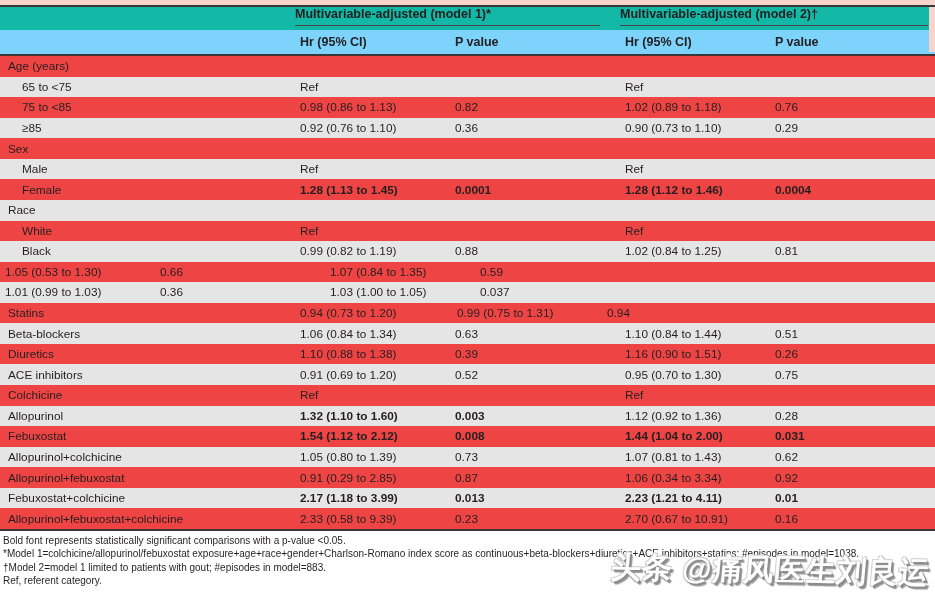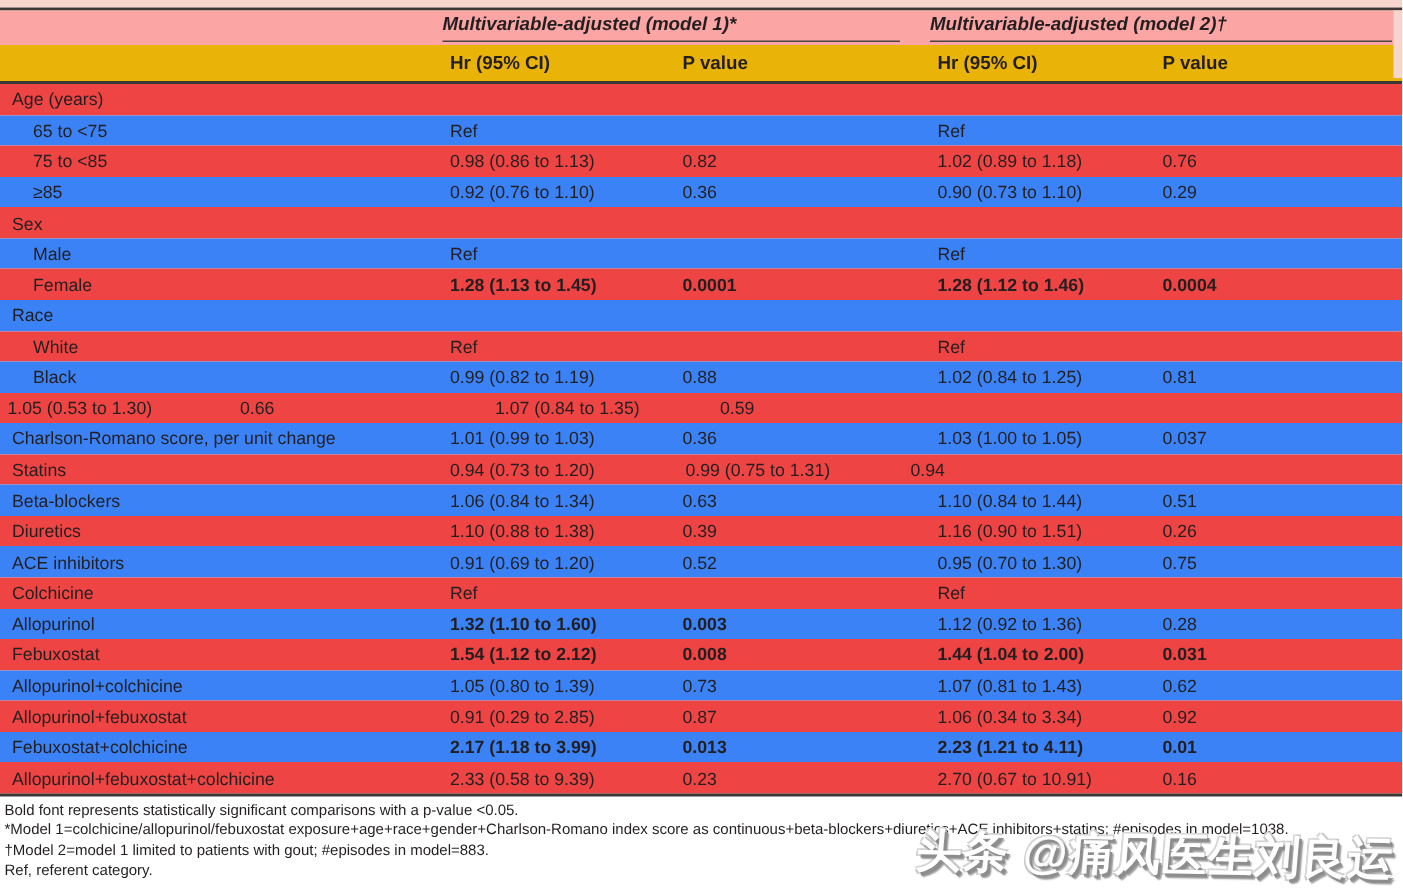--- a/index.html
+++ b/index.html
@@ -6,38 +6,38 @@
   html,body { background:#ffffff; }
   body { font-family:"Liberation Sans", sans-serif; color:#231f20; }
   .page { position:relative; width:935px; height:593px; background:#ffffff; overflow:hidden; }
 
   .top-strip { height:5px; background:#f6d5cd; }
   .rule-heavy { height:2px; background:#3a3736; }
   .rule-bottom { height:2px; background:#3a3736; }
 
   .header-edge { position:absolute; top:7px; right:0; width:6px; height:45px; background:#f6d5cd; }
 
-  .group-row { display:flex; height:23px; align-items:center; background:#fca5a5;font-style:italic; }
+  .group-row { display:flex; height:23px; align-items:flex-start; background:#14b8a6; }
   .group-spacer { width:295px; }
   .group-cell { font-weight:bold; font-size:12.5px; padding-bottom:4px; border-bottom:1.5px solid #4a4644; }
   .group-1 { width:305px; margin-right:20px; }
   .group-2 { width:308px; }
 
-  .sub-row { display:flex; height:24px; align-items:center; font-weight:bold; font-size:12.5px; background:#eab308; }
+  .sub-row { display:flex; height:24px; align-items:center; font-weight:bold; font-size:12.5px; background:#7dd3fc; }
 
   .c-label { width:295px; padding-left:8px; }
   .c-label.indent { padding-left:22px; }
   .c-hr1 { width:155px; padding-left:5px; }
   .c-p1  { width:168px; padding-left:5px; }
   .c-hr2 { width:152px; padding-left:7px; }
   .c-p2  { width:158px; padding-left:5px; }
 
   .tbody .row { display:flex; height:20.57px; align-items:center; font-size:11.8px; }
   .row.pink { background:#ef4444; }
-  .row.white { background:#3b82f6; }
+  .row.white { background:#e5e5e5; }
   .b { font-weight:bold; }
 
   .footnotes { padding:3px 0 0 3px; font-size:10px; line-height:13.4px; white-space:nowrap; }
 
   .watermark {
     position:absolute; right:5px; bottom:2px;
     font-size:30px; font-weight:bold; letter-spacing:1px;
     color:#ffffff; transform:skew(-5deg, 1deg);
     text-shadow: 2px 2px 0 #8d8d8d, 3px 3px 1px #9e9e9e, -1px -1px 0 #d6d6d6, 1px -1px 0 #c9c9c9, -1px 1px 0 #c9c9c9;
   }
@@ -138,21 +138,20 @@
         <div class="c-hr2">1.02 (0.84 to 1.25)</div>
         <div class="c-p2">0.81</div>
       </div>
       <div class="row pink">
         <div class="c-hr1">1.05 (0.53 to 1.30)</div>
         <div class="c-p1">0.66</div>
         <div class="c-hr2">1.07 (0.84 to 1.35)</div>
         <div class="c-p2">0.59</div>
       </div>
       <div class="row white">
-        <div class="c-label">Charlson-Romano score, per unit change</div>
         <div class="c-hr1">1.01 (0.99 to 1.03)</div>
         <div class="c-p1">0.36</div>
         <div class="c-hr2">1.03 (1.00 to 1.05)</div>
         <div class="c-p2">0.037</div>
       </div>
       <div class="row pink">
         <div class="c-label">Statins</div>
         <div class="c-hr1">0.94 (0.73 to 1.20)</div>
         <div class="c-hr2">0.99 (0.75 to 1.31)</div>
         <div class="c-p2">0.94</div>

